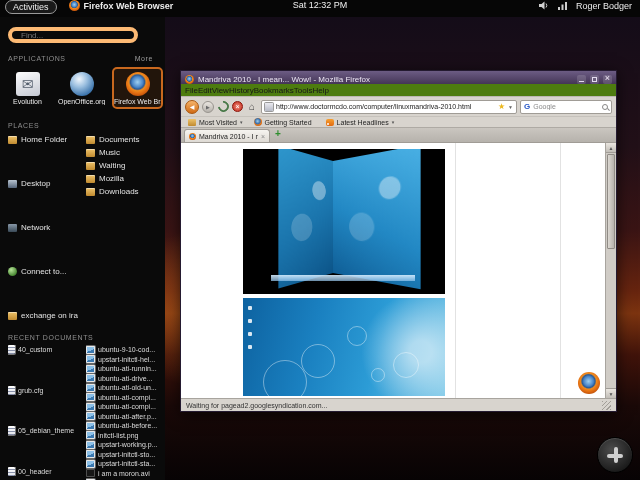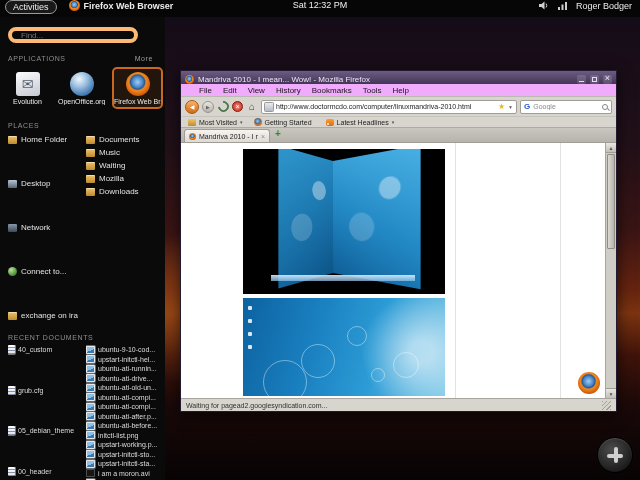--- a/index.html
+++ b/index.html
@@ -87,22 +87,22 @@
               display:flex; align-items:flex-end; gap:4px; padding:0 4px; color:#ece6f4; font-size:8px; }
   .titlebar .t { flex:1; white-space:nowrap; overflow:hidden; }
   .winbtn { width:9px; height:9px; border-radius:2px; background:rgba(255,255,255,.14); position:relative;
             flex:0 0 auto; cursor:pointer; }
   .winbtn.min::after { content:""; position:absolute; left:2px; right:2px; bottom:2px; height:1px; background:#e4dcf0; }
   .winbtn.max::after { content:""; position:absolute; left:2px; right:2px; top:2px; bottom:2px;
                        border:1px solid #e4dcf0; }
   .winbtn.close::after { content:"×"; position:absolute; left:0; right:0; top:-2px; text-align:center;
                          font-size:9px; color:#f2eaf8; }
 
-  .menubar { height:13px; flex:0 0 auto; display:flex; align-items:center; gap:11px; padding:0 18px;
-             background:#f0abfc; border-bottom:1px solid #bcb8b2; color:#161616; }
+  .menubar { height:13px; flex:0 0 auto; display:flex; align-items:center; padding:0 4px;
+             background:#4d7c0f; border-bottom:1px solid #bcb8b2; color:#161616; }
   .menubar span { cursor:pointer; }
 
   .navbar { height:19px; flex:0 0 auto; display:flex; align-items:center; gap:3px; padding:0 4px;
             background:#d8d4ce; }
   .nbtn { flex:0 0 auto; display:flex; align-items:center; justify-content:center; cursor:pointer; }
   .back { width:14px; height:14px; border-radius:50%; background:linear-gradient(#f6b46a,#d06a14);
           border:1px solid #a85812; }
   .back::after { content:"◀"; font-size:6px; color:#fff; }
   .fwd { width:12px; height:12px; border-radius:50%; background:linear-gradient(#eae6e0,#b6b2ac);
          border:1px solid #98948e; }

